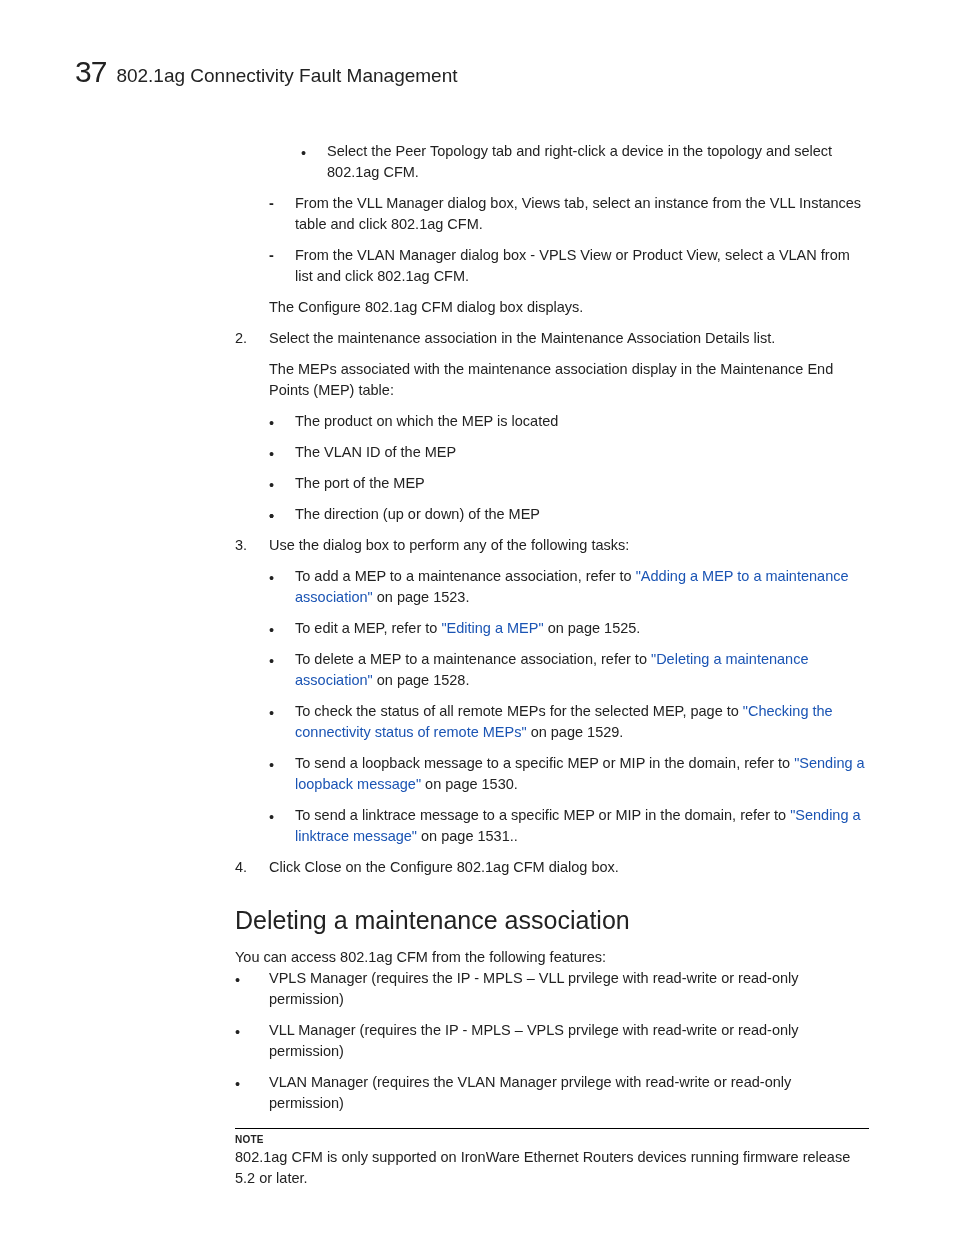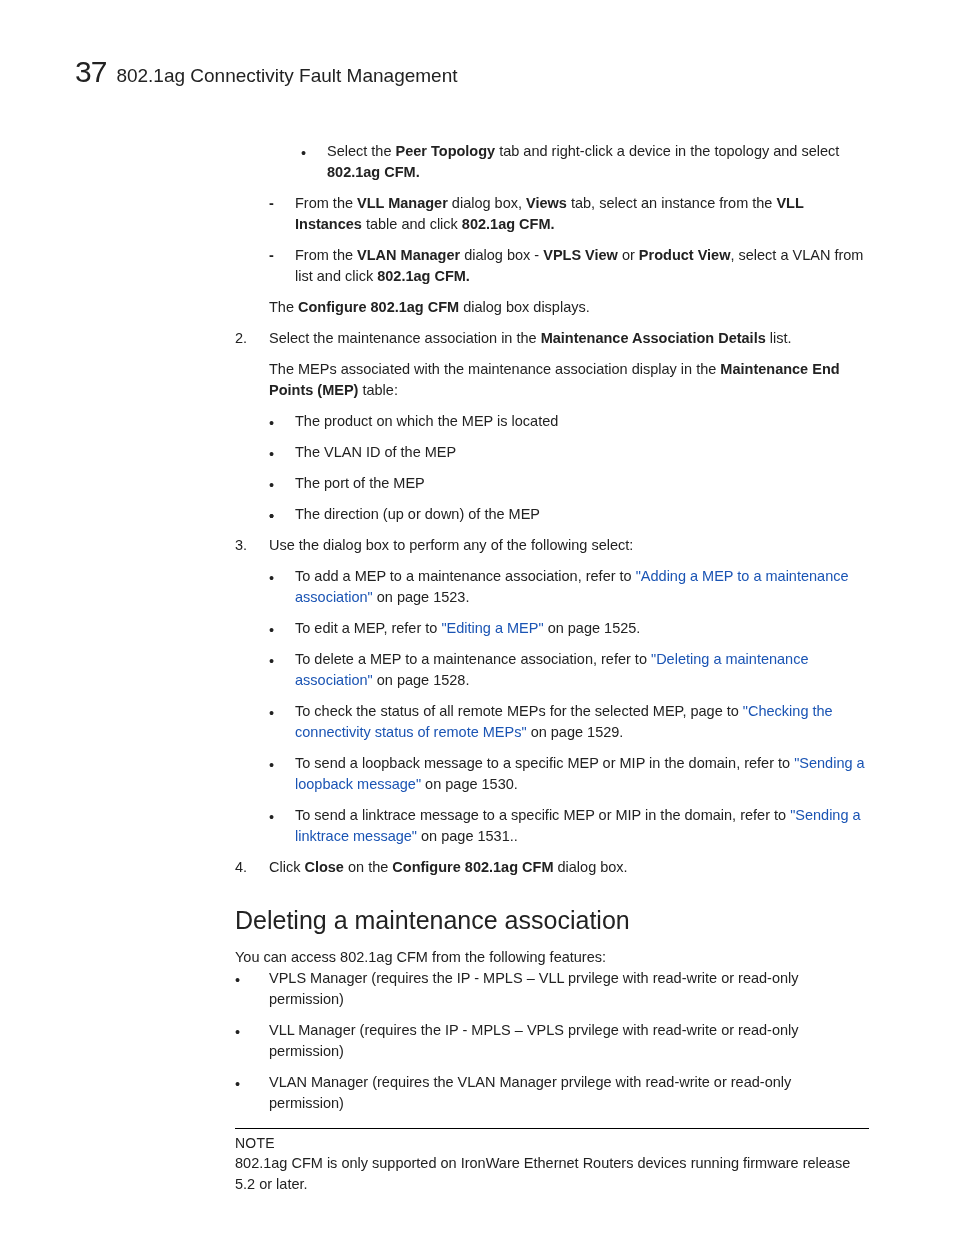--- a/index.html
+++ b/index.html
@@ -75,30 +75,30 @@
     padding-left: 34px;
     margin: 0 0 10px 0;
   }
   .h2 {
     font-family: Arial, sans-serif;
     font-size: 25px;
     font-weight: 400;
     letter-spacing: 0px;
     margin: 24px 0 8px 0;
   }
-  b { font-weight: 700; }
+  b { font-weight: 400; }
   .link { color: #1a54b4; }
   .note-rule {
     border: 0;
     border-top: 1.2px solid #000;
     margin: 14px 0 4px 0;
   }
   .note-head {
-    font-weight: 400;
-    font-size: 14px;
+    font-weight: 700;
+    font-size: 10px;
     letter-spacing: 0.2px;
   }
   .note-body {
     margin-bottom: 8px;
   }
 </style>
 </head>
 <body>
 
 <div class="page">
@@ -137,21 +137,21 @@
       <span>The MEPs associated with the maintenance association display in the </span><b>Maintenance End Points (MEP)</b><span> table:</span>
     </div>
     <div class="lvl2"><span class="marker bullet">•</span><span>The product on which the MEP is located</span></div>
     <div class="lvl2"><span class="marker bullet">•</span><span>The VLAN ID of the MEP</span></div>
     <div class="lvl2"><span class="marker bullet">•</span><span>The port of the MEP</span></div>
     <div class="lvl2"><span class="marker bullet">•</span></div>
     <div class="lvl2"><span class="marker bullet">•</span><span>The direction (up or down) of the MEP</span></div>
 
     <div class="lvl1">
       <span class="marker">3.</span>
-      <span>Use the dialog box to perform any of the following select:</span>
+      <span>Use the dialog box to perform any of the following tasks:</span>
     </div>
 
     <div class="lvl2"><span class="marker bullet">•</span>
       <span>To add a MEP to a maintenance association, refer to </span><span class="link">"Adding a MEP to a maintenance association"</span><span> on page 1523.</span>
     </div>
     <div class="lvl2"><span class="marker bullet">•</span>
       <span>To edit a MEP, refer to </span><span class="link">"Editing a MEP"</span><span> on page 1525.</span>
     </div>
     <div class="lvl2"><span class="marker bullet">•</span>
       <span>To delete a MEP to a maintenance association, refer to </span><span class="link">"Deleting a maintenance association"</span><span> on page 1528.</span>

